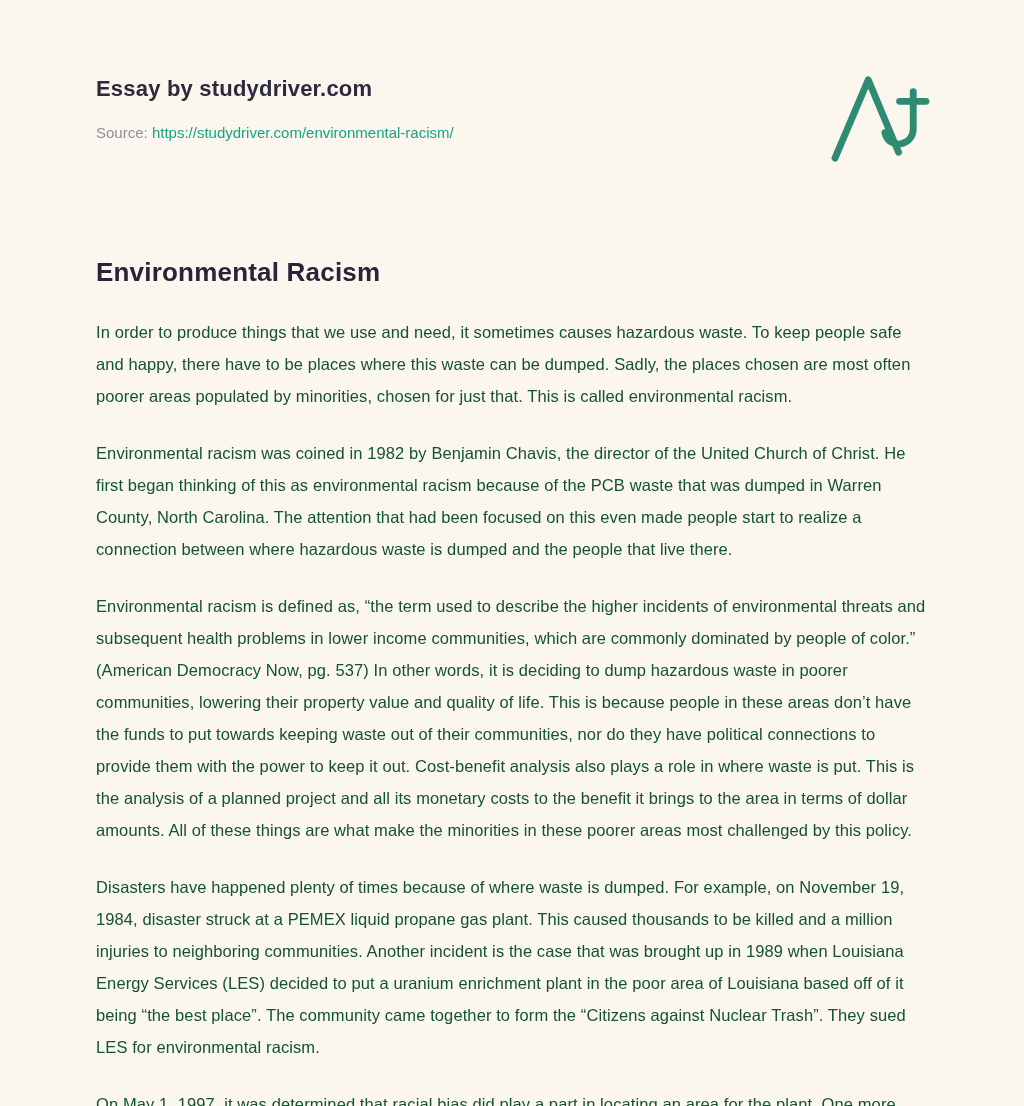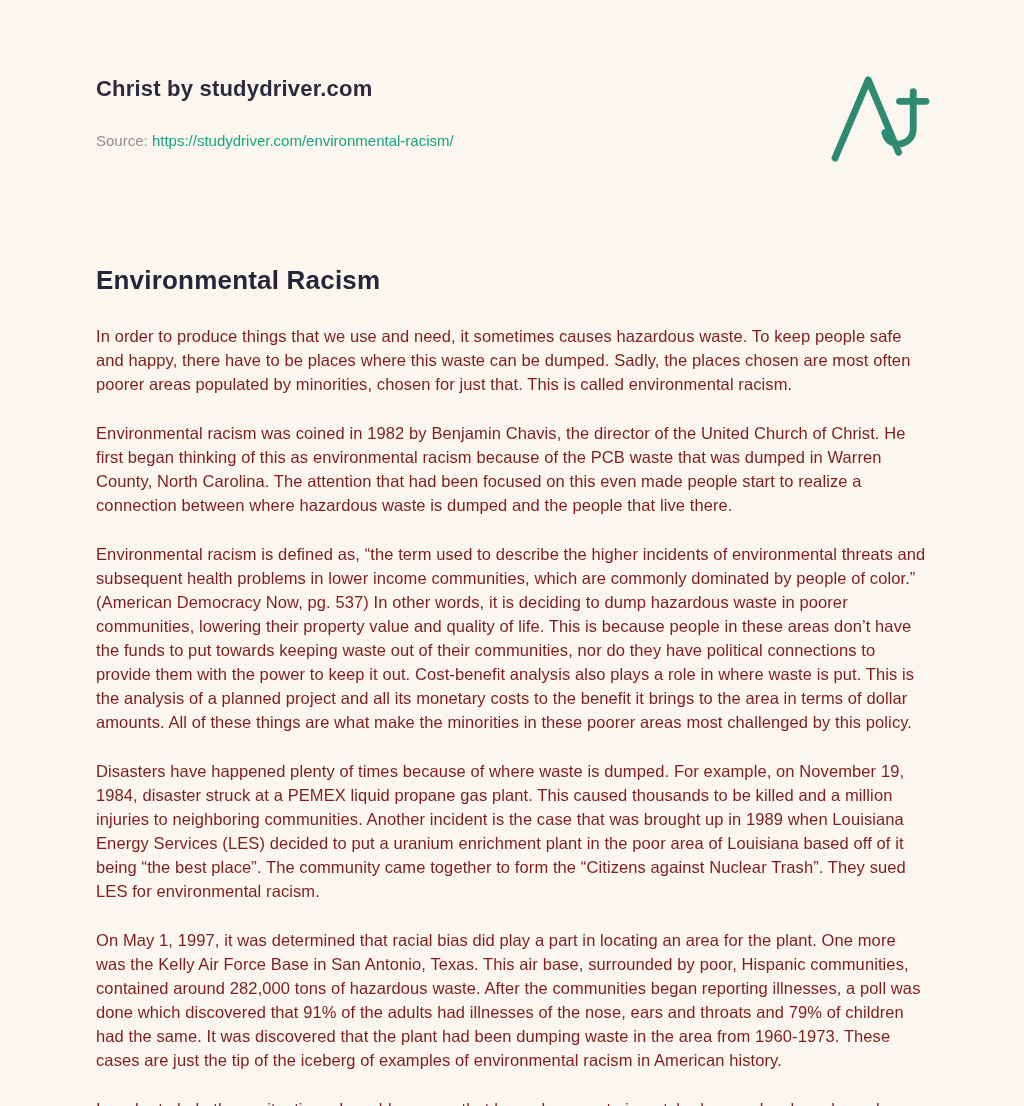--- a/index.html
+++ b/index.html
@@ -24,21 +24,21 @@
     position: relative;
     padding-top: 76px;
   }
   .byline {
     font-size: 22px;
     font-weight: 700;
     color: #2b2b3d;
     letter-spacing: 0.2px;
   }
   .source-line {
-    margin-top: 30px;
+    margin-top: 22px;
     font-size: 15px;
     color: #8f8f99;
   }
   .source-line a {
     color: #18a385;
     text-decoration: none;
   }
   .logo {
     position: absolute;
     top: 72px;
@@ -51,35 +51,35 @@
     margin-top: 116px;
     font-size: 26px;
     font-weight: 600;
     color: #26263a;
     letter-spacing: 0.2px;
   }
   .essay p {
     margin: 0;
     margin-top: 25px;
     font-size: 16.5px;
-    line-height: 24px;
-    color: #7f1d1d;
+    line-height: 32px;
+    color: #14532d;
     letter-spacing: 0.1px;
   }
   .essay p:first-of-type {
     margin-top: 28px;
   }
 </style>
 </head>
 <body>
 
 <div class="page">
 
   <div class="header">
-    <div class="byline">Christ by studydriver.com</div>
+    <div class="byline">Essay by studydriver.com</div>
 
     <div class="source-line">
       <span>Source:</span>
       <a href="#">https://studydriver.com/environmental-racism/</a>
     </div>
 
     <div class="logo">
       <svg viewBox="0 0 104 92" width="102" height="90" aria-hidden="true">
         <g fill="none" stroke="#2e8a72" stroke-width="7" stroke-linecap="round" stroke-linejoin="round">
           <path d="M7 88 L41 8 L72 82"></path>

